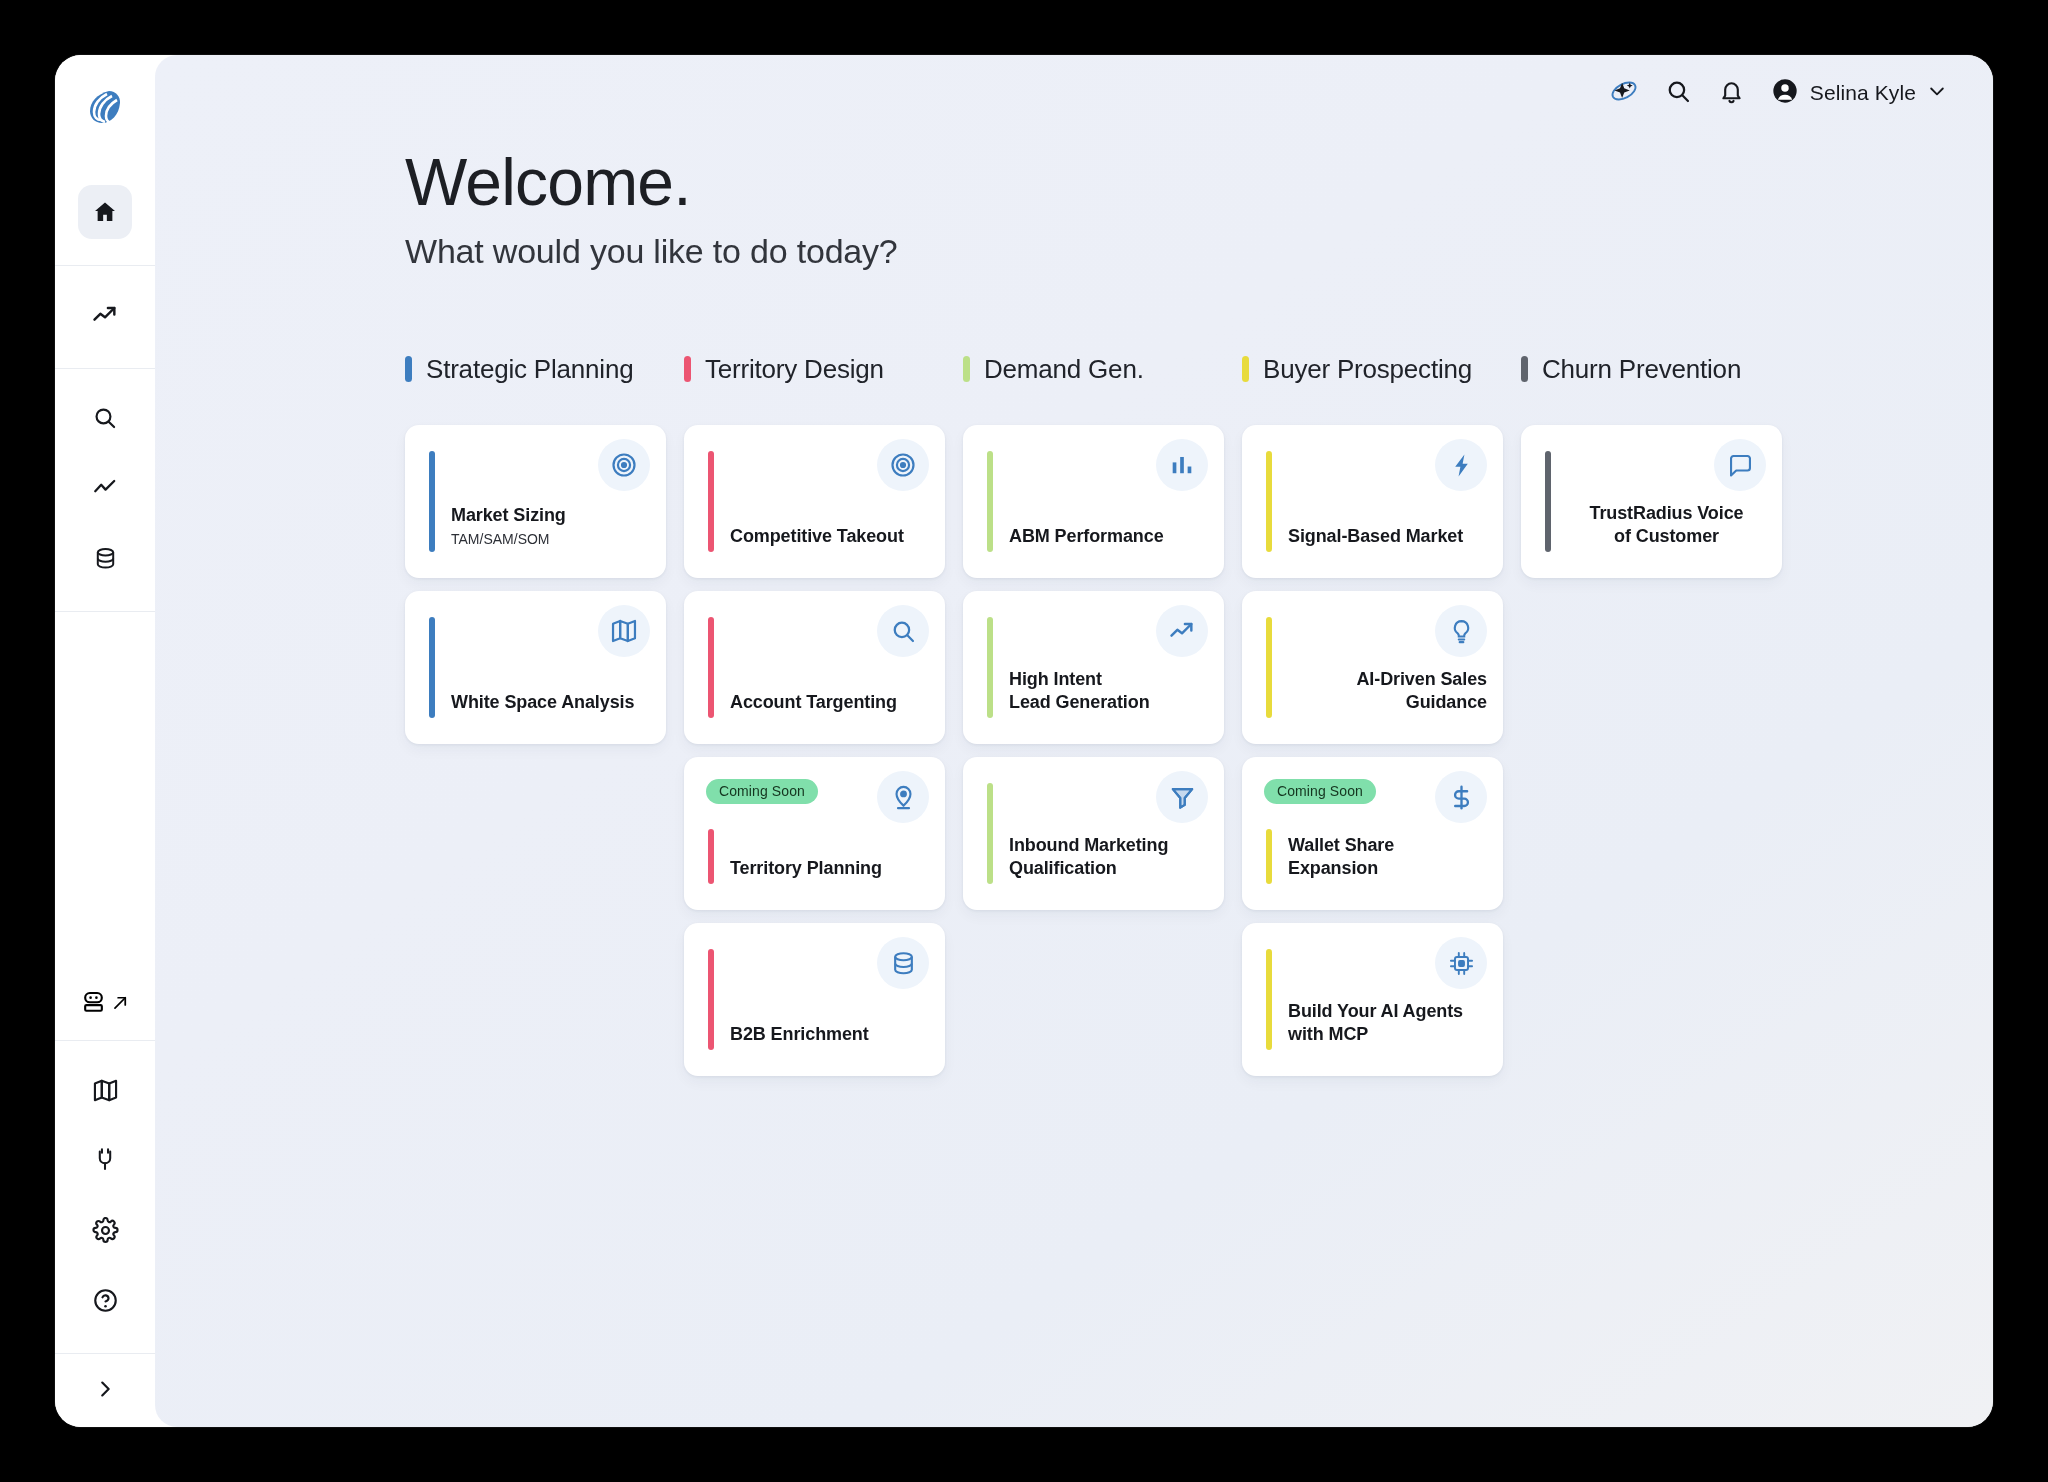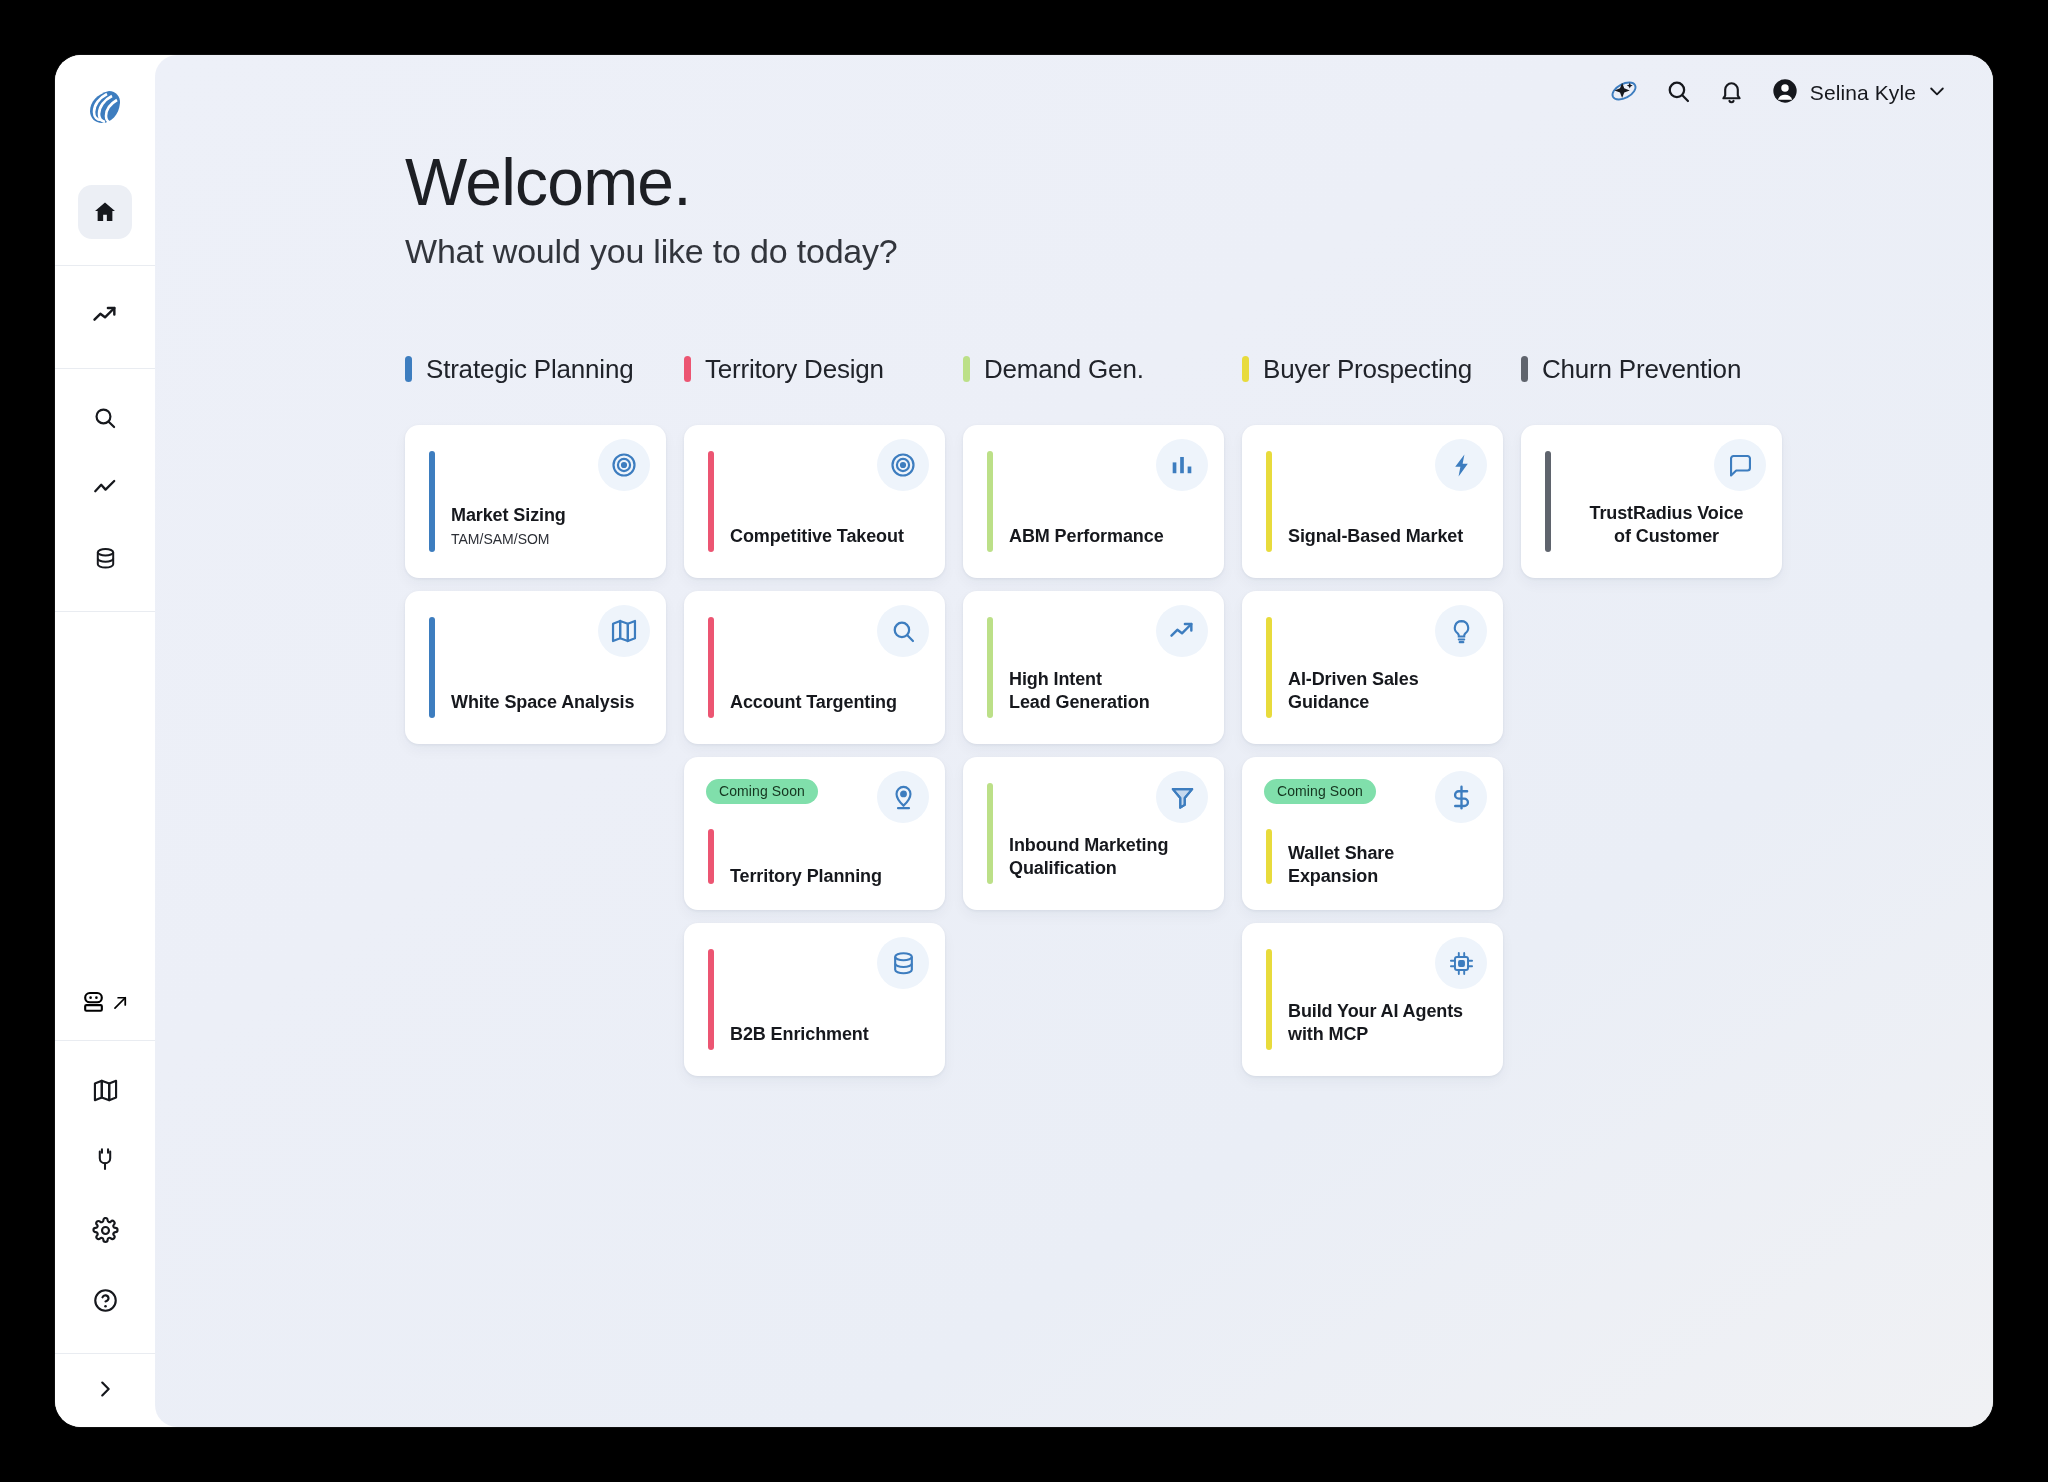--- a/index.html
+++ b/index.html
@@ -168,21 +168,21 @@
     line-height: 1.28;
     letter-spacing: -0.1px;
   }
   .card-sub {
     font-size: 14px;
     font-weight: 400;
     color: #2c2f36;
     line-height: 1.3;
     margin-top: 3px;
   }
-  .card.has-badge .card-text { bottom: 22px; }
+  .card.has-badge .card-text { bottom: 30px; }
   .badge {
     position: absolute;
     left: 22px; top: 22px;
     background: #80dfab;
     color: #14351f;
     font-size: 14px;
     font-weight: 400;
     border-radius: 999px;
     padding: 5px 13px 6px 13px;
     line-height: 1;
@@ -527,21 +527,21 @@
             <div class="card">
               <span class="card-bar" style="background: rgb(232, 219, 60);"></span>
               <span class="card-icon">
                 <svg width="27" height="27" viewBox="0 0 24 24" fill="none" stroke="currentColor" stroke-width="1.9" stroke-linecap="round">
                   <path d="M12 2.8a6 6 0 0 0-3.4 10.9c.6.5 1 1.2 1 2v.7h4.8v-.7c0-.8.4-1.5 1-2A6 6 0 0 0 12 2.8z"></path>
                   <line x1="9.6" y1="19.1" x2="14.4" y2="19.1"></line>
                   <line x1="10.4" y1="21.5" x2="13.6" y2="21.5"></line>
                 </svg>
               </span>
               <div class="card-text">
-                <div class="card-title" style="white-space: pre-line;">AI-Driven Sales Guidance</div>
+                <div class="card-title" style="white-space: pre-line; text-align: right;">AI-Driven Sales Guidance</div>
               </div>
             </div>
             <div class="card has-badge">
               <span class="badge">Coming Soon</span>
               <span class="card-bar" style="background: rgb(232, 219, 60); top: 72px;"></span>
               <span class="card-icon">
                 <svg width="27" height="27" viewBox="0 0 24 24" fill="none" stroke="currentColor" stroke-width="2.1" stroke-linecap="round">
                   <line x1="12" y1="2.4" x2="12" y2="21.6"></line>
                   <path d="M17 6.4H9.6a3.3 3.3 0 0 0 0 6.6h4.8a3.3 3.3 0 0 1 0 6.6H6.4"></path>
                 </svg>

